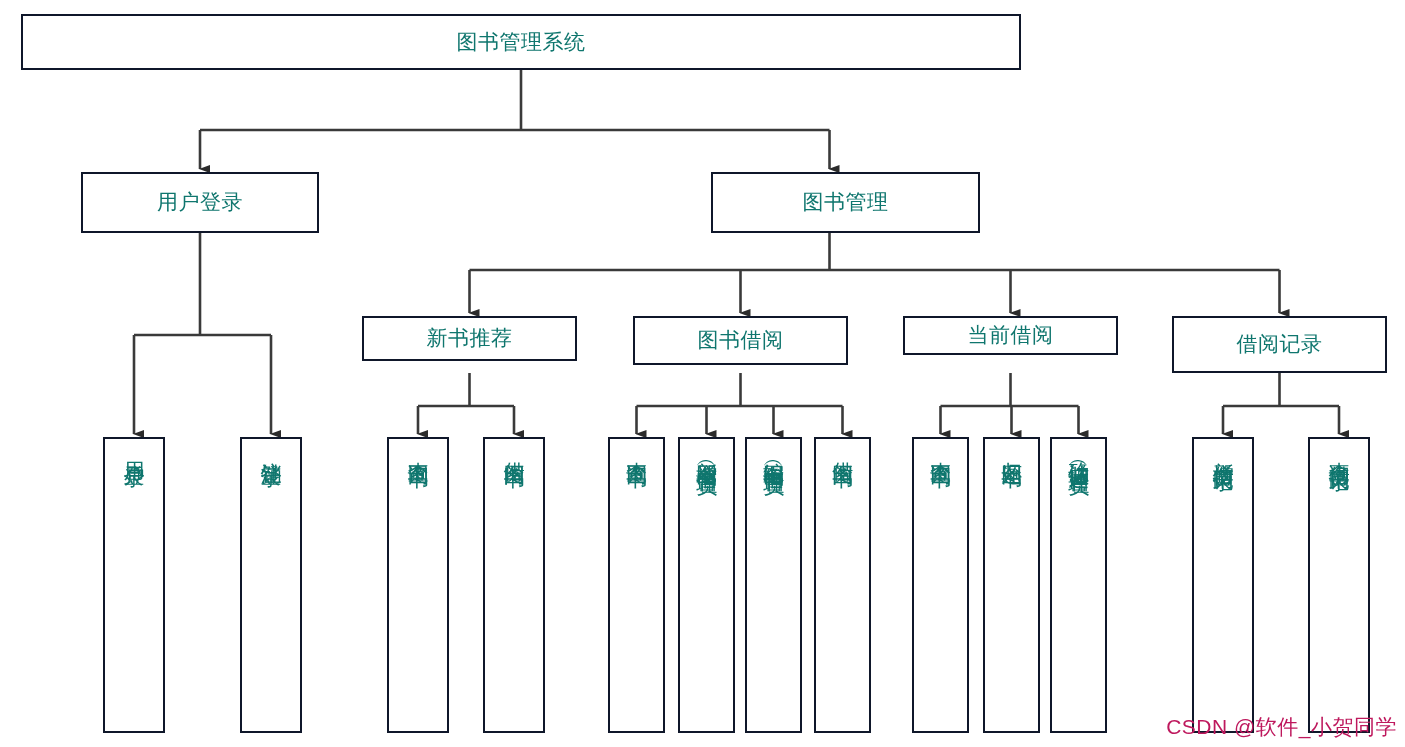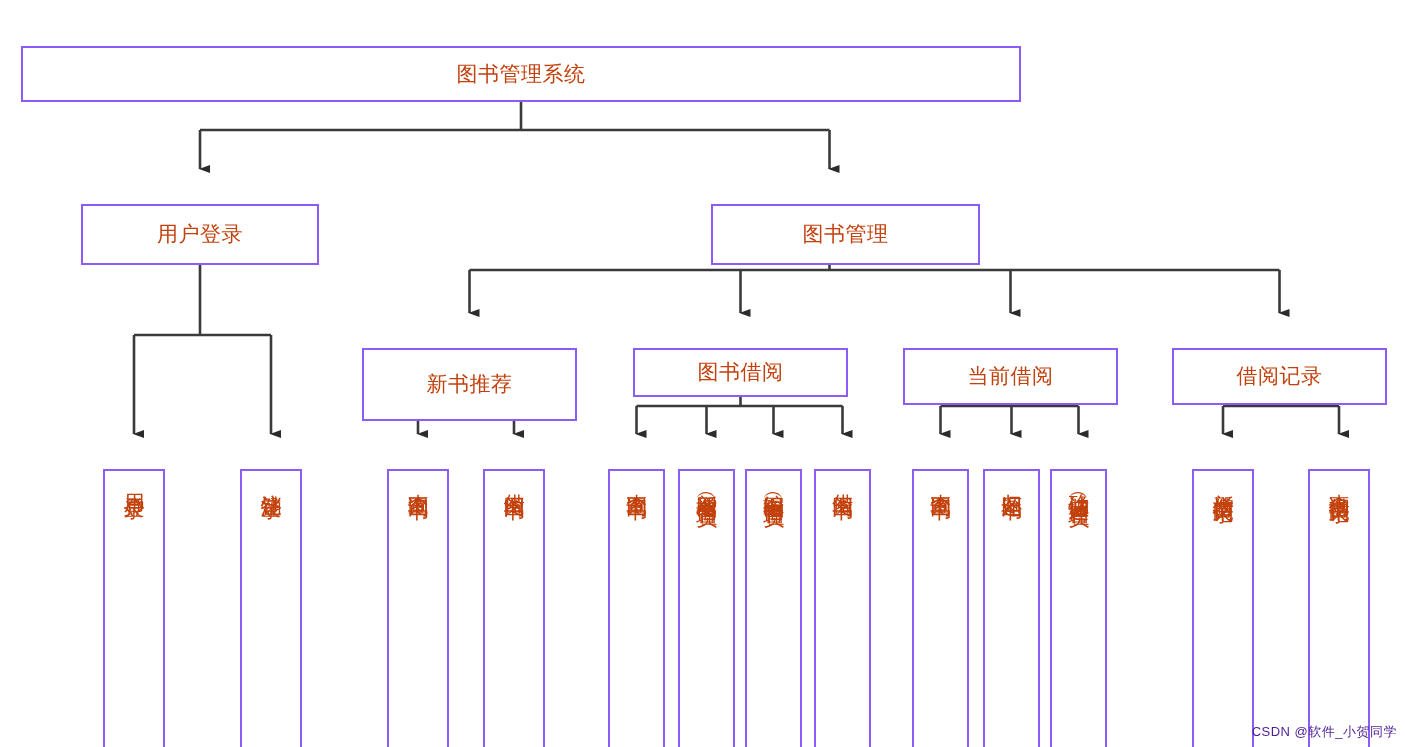--- a/index.html
+++ b/index.html
@@ -22,27 +22,26 @@
   svg#tree-svg {
     position: absolute;
     left: 0;
     top: 0;
     width: 1405px;
     height: 747px;
   }
   .node-box {
     position: absolute;
     box-sizing: border-box;
-    border: 2px solid #8b5cf6;
+    border: 2px solid #0f172a;
     background: #ffffff;
     display: flex;
     align-items: center;
     justify-content: center;
-    color: #c2410c;
-    margin-top: 32px;
+    color: #0f766e;
   }
   .node-label {
     display: block;
     line-height: 1.08;
     letter-spacing: 0.5px;
     white-space: nowrap;
   }
   .node-h .node-label {
     writing-mode: horizontal-tb;
     font-size: 21px;
@@ -54,22 +53,22 @@
   .node-v .node-label {
     writing-mode: vertical-rl;
     text-orientation: upright;
     font-size: 21px;
     letter-spacing: 2px;
   }
   .watermark {
     position: absolute;
     right: 8px;
     bottom: 6px;
-    font-size: 13px;
-    color: #4c1d95;
+    font-size: 21px;
+    color: #be185d;
     letter-spacing: 0.5px;
     white-space: nowrap;
     font-family: "Liberation Sans", "DejaVu Sans", sans-serif;
   }
 </style>
 </head>
 <body>
 
 <div id="diagram-root">
 
@@ -125,21 +124,21 @@
       </div>
       <div class="node-box node-h" style="left: 711px; top: 172px; width: 269px; height: 61px;">
         <span class="node-label">图书管理</span>
       </div>
       <div class="node-box node-v" style="left: 103px; top: 437px; width: 62px; height: 296px;">
         <span class="node-label">用户登录</span>
       </div>
       <div class="node-box node-v" style="left: 240px; top: 437px; width: 62px; height: 296px;">
         <span class="node-label">注销登录</span>
       </div>
-      <div class="node-box node-h" style="left: 362px; top: 316px; width: 215px; height: 73px;">
+      <div class="node-box node-h" style="left: 362px; top: 316px; width: 215px; height: 45px;">
         <span class="node-label">新书推荐</span>
       </div>
       <div class="node-box node-v" style="left: 387px; top: 437px; width: 62px; height: 296px;">
         <span class="node-label">查询图书</span>
       </div>
       <div class="node-box node-v" style="left: 483px; top: 437px; width: 62px; height: 296px;">
         <span class="node-label">借阅图书</span>
       </div>
       <div class="node-box node-h" style="left: 633px; top: 316px; width: 215px; height: 49px;">
         <span class="node-label">图书借阅</span>
@@ -149,21 +148,21 @@
       </div>
       <div class="node-box node-v" style="left: 678px; top: 437px; width: 57px; height: 296px;">
         <span class="node-label">新增图书（管理员）</span>
       </div>
       <div class="node-box node-v" style="left: 745px; top: 437px; width: 57px; height: 296px;">
         <span class="node-label">编辑图书（管理员）</span>
       </div>
       <div class="node-box node-v" style="left: 814px; top: 437px; width: 57px; height: 296px;">
         <span class="node-label">借阅图书</span>
       </div>
-      <div class="node-box node-h" style="left: 903px; top: 316px; width: 215px; height: 57px; text-align: center;">
+      <div class="node-box node-h" style="left: 903px; top: 316px; width: 215px; height: 39px; text-align: center;">
         <span class="node-label">当前借阅</span>
       </div>
       <div class="node-box node-v" style="left: 912px; top: 437px; width: 57px; height: 296px;">
         <span class="node-label">查询图书</span>
       </div>
       <div class="node-box node-v" style="left: 983px; top: 437px; width: 57px; height: 296px;">
         <span class="node-label">归还图书</span>
       </div>
       <div class="node-box node-v" style="left: 1050px; top: 437px; width: 57px; height: 296px;">
         <span class="node-label">确认归还（管理员）</span>

